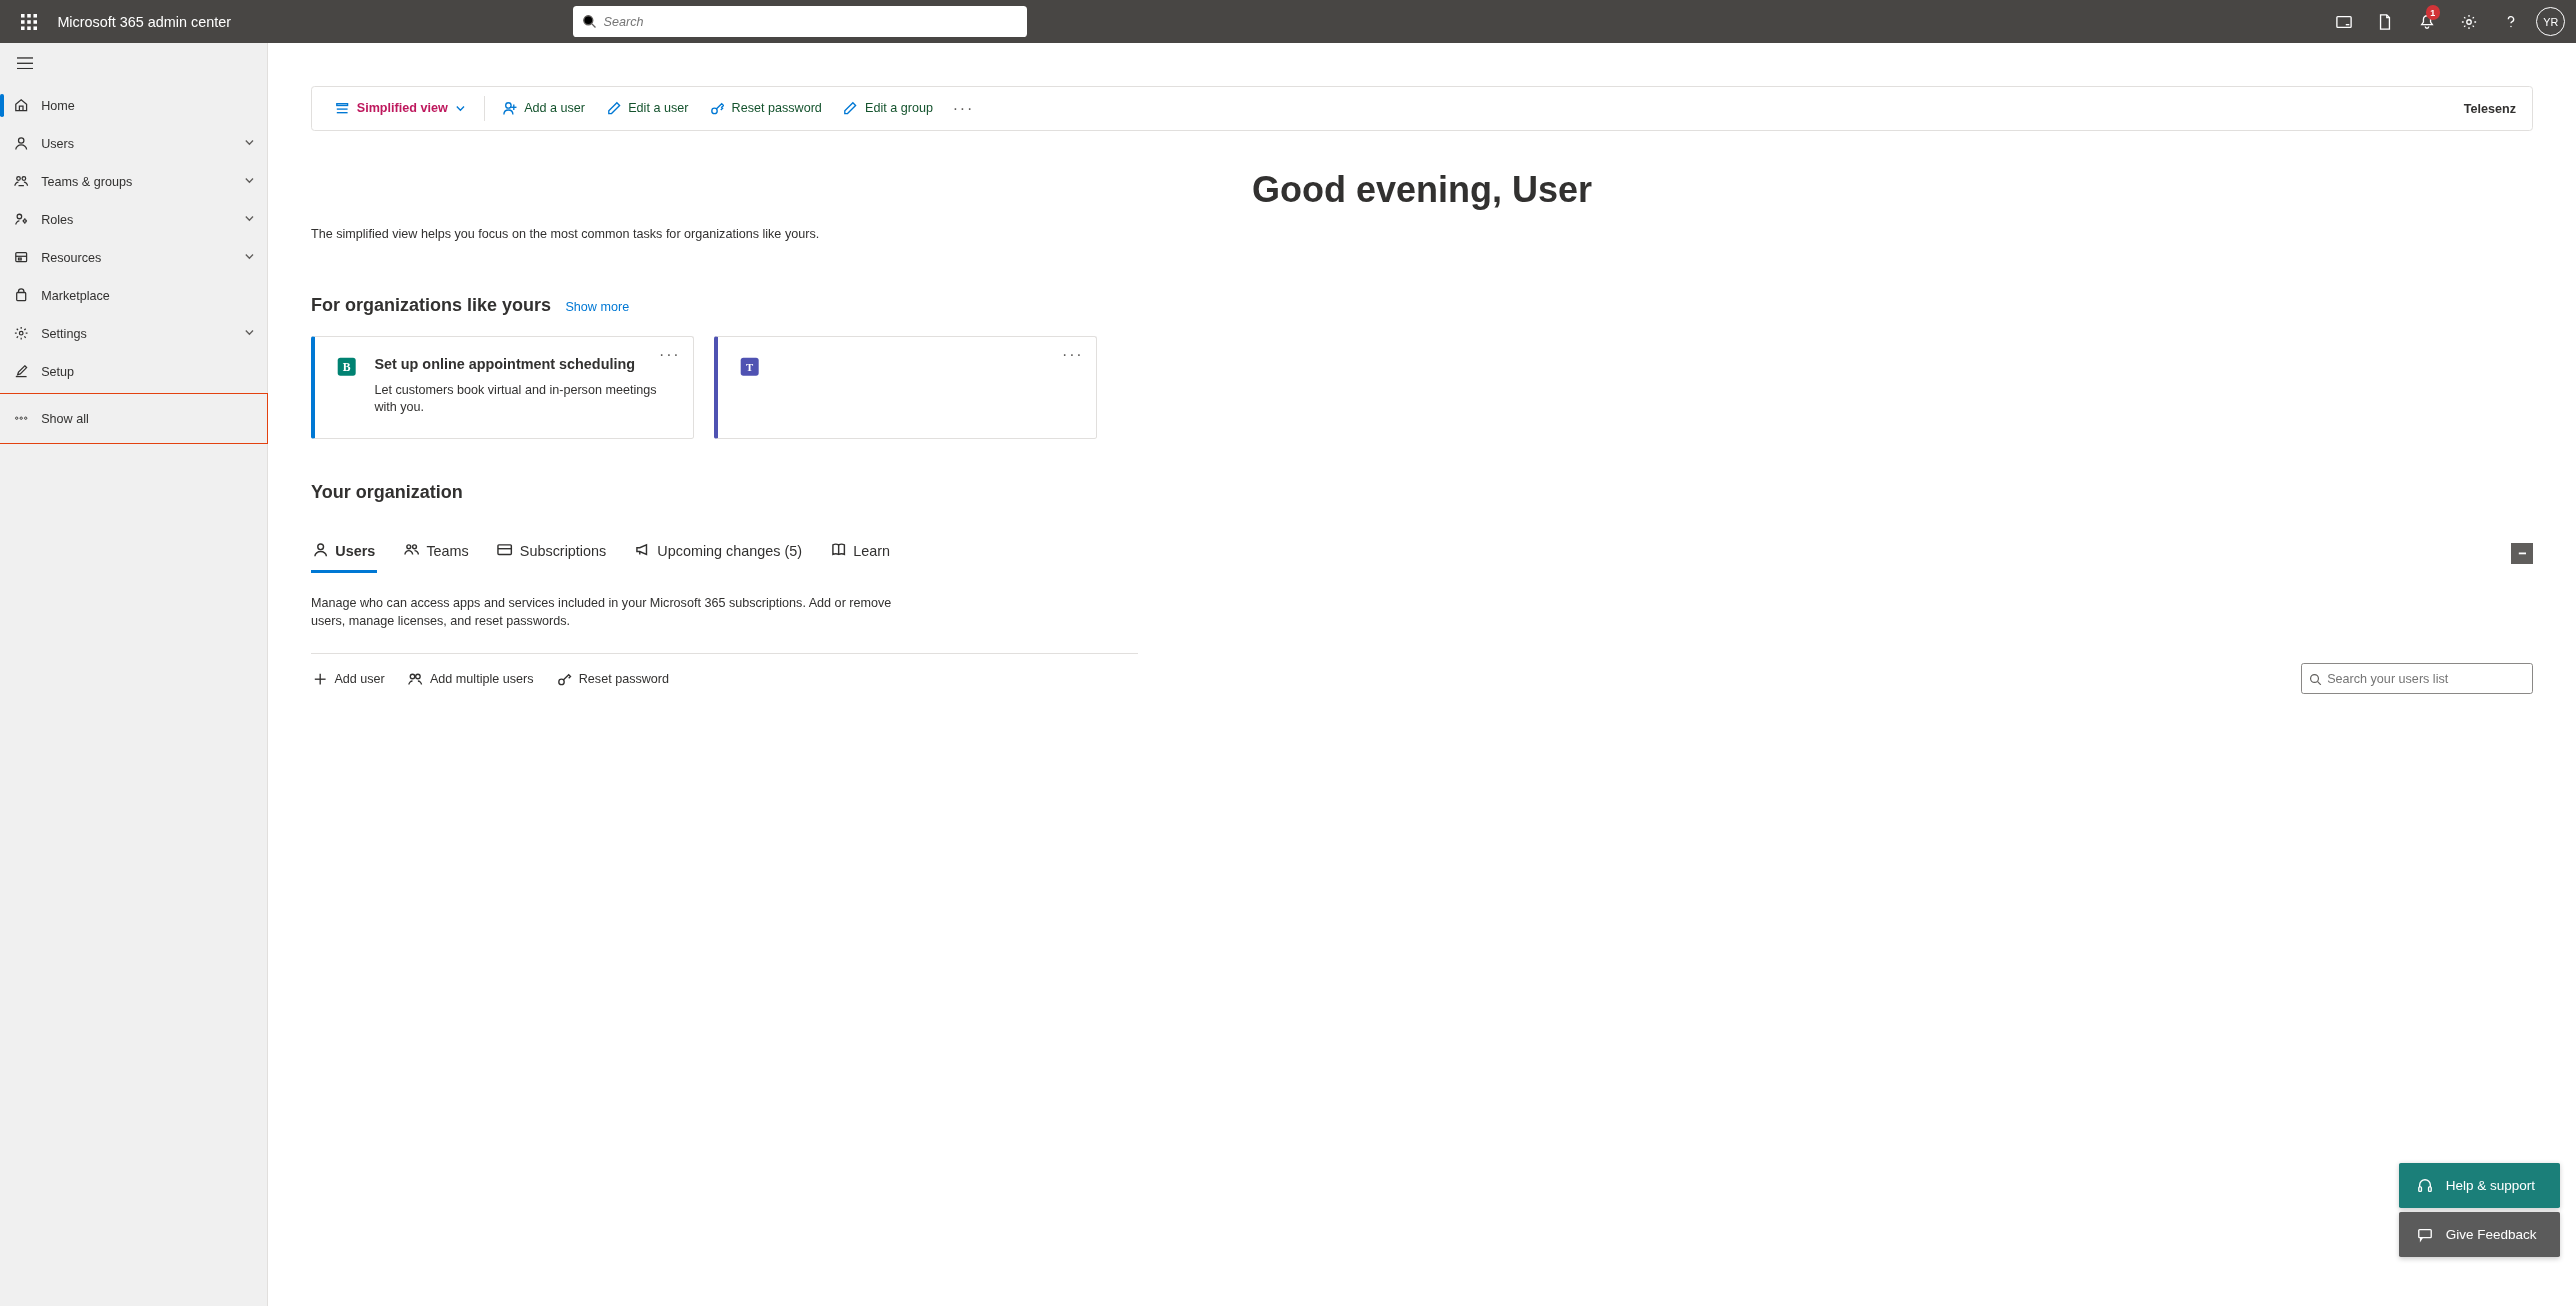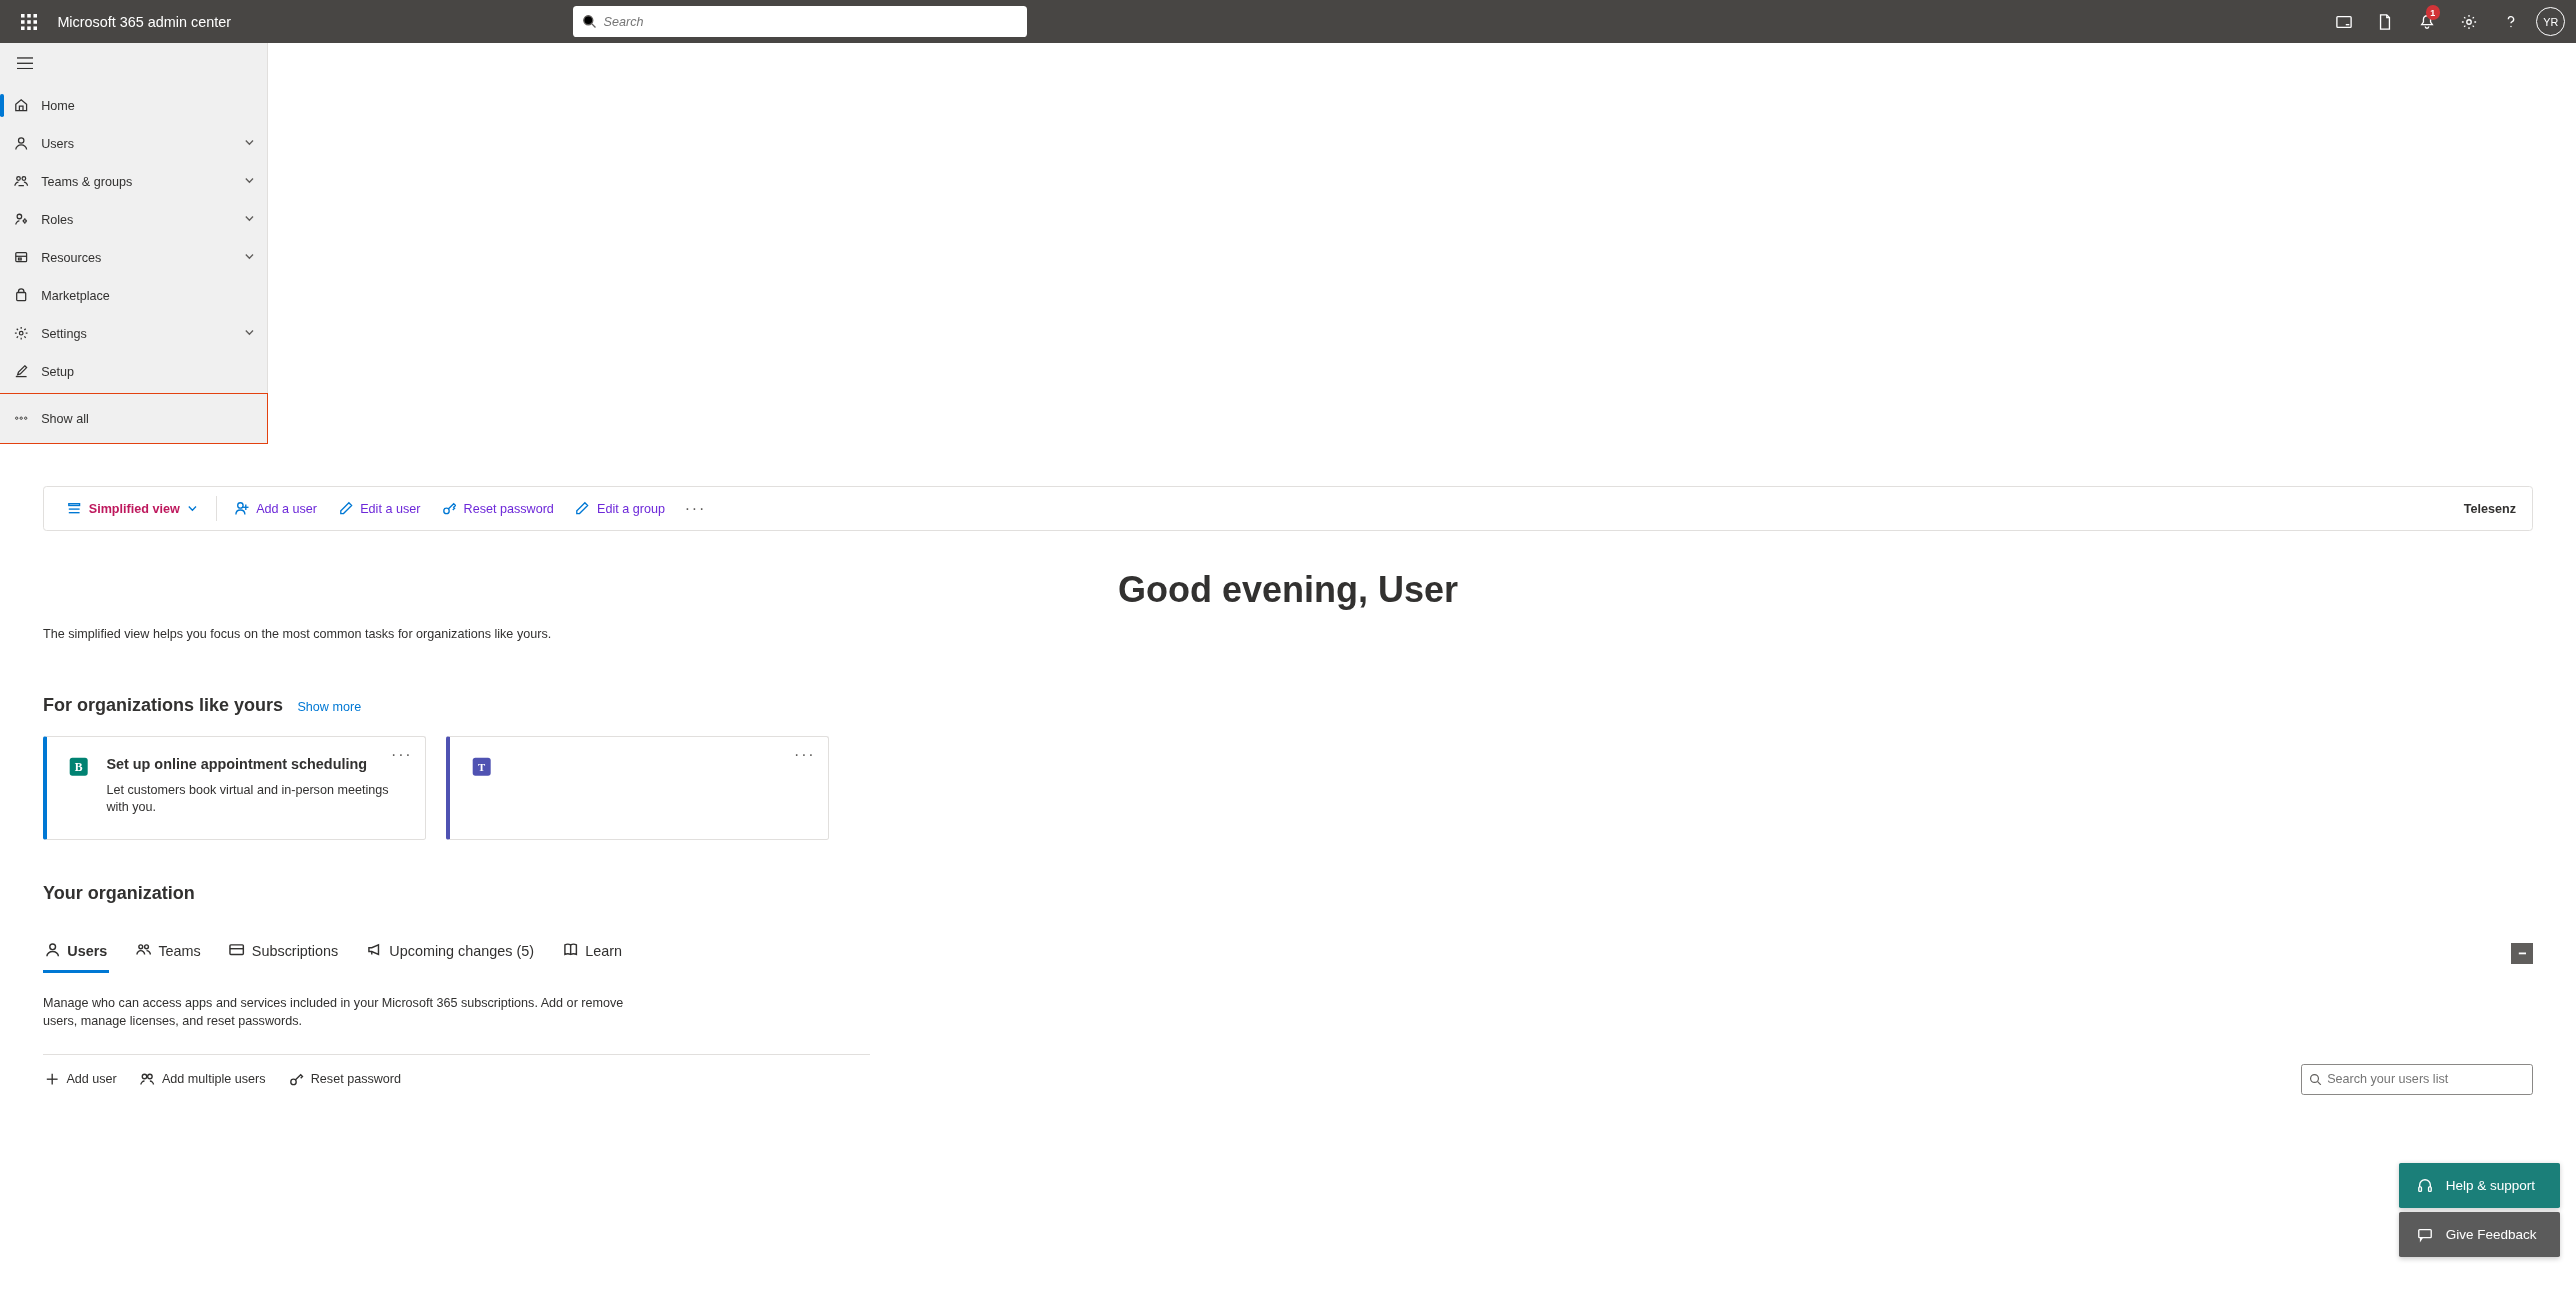--- a/index.html
+++ b/index.html
@@ -15,39 +15,39 @@
 .search-box svg { stroke:#605e5c; }
 .search-input { flex:1; border:none; outline:none; font-size:12.6px; margin-left:7.2px; color:#6d28d9;font-style:italic; }
 .header-spacer-right { flex:1; }
 .header-icons { display:flex; align-items:center; gap:1.8px; }
 .hicon { width:40px; height:43px; display:flex; align-items:center; justify-content:center; cursor:pointer; position:relative; }
 .hicon svg { stroke:#fff; fill:none; }
 .badge { position:absolute; top:5.4px; right:7.2px; background:#d13438; color:#fff; font-size:9px; font-weight:600; min-width:14.4px; height:14.4px; border-radius:7.2px; display:flex; align-items:center; justify-content:center; }
 .avatar { width:29px; height:29px; border-radius:50%; border:0.9px solid #fff; display:flex; align-items:center; justify-content:center; font-size:10.8px; margin-left:3.6px; margin-right:3.6px; cursor:pointer; }
 
 
-.shell { display:flex; height: calc(100vh - 43px); flex-direction: column; }
+.shell { display:flex; height: calc(100vh - 43px); }
 
 
 .left-nav { width: 268px; background:#f0f0f0; border-right:0.9px solid #e1dfdd; display:flex; flex-direction:column; }
 .hamburger-row { height:40px; display:flex; align-items:center; padding-left:12.6px; }
 .hamburger { width:25px; height:25px; display:flex; align-items:center; justify-content:center; cursor:pointer; }
 .nav-list { list-style:none; margin-top:3.6px; }
 .nav-item { height:38px; display:flex; align-items:center; padding-left:9px; padding-right:12.6px; cursor:pointer; position:relative; }
 .nav-item.active::before { content:""; position:absolute; left:0; top:7.2px; bottom:7.2px; width:3.6px; background:#0078d4; border-radius:1.8px; }
 .nav-icon { width:25px; display:flex; justify-content:center; }
 .nav-icon svg { stroke:#323130; fill:none; }
 .nav-label { margin-left:7.2px; font-size:12.6px; flex:1; }
 .nav-chevron svg { stroke:#605e5c; }
 .nav-item.highlight-box { outline:1.8px solid #e3410f; outline-offset:-0.9px; height:49px; margin-top:3.6px; }
 
 
 .main { flex:1; overflow:auto; padding: 43px 43px 0 43px; position:relative; }
 .toolbar-card { border:0.9px solid #e1dfdd; border-radius:3.6px; height:45px; display:flex; align-items:center; padding:0 16px; gap:7.2px; background:#fff; }
-.tb-btn { display:flex; align-items:center; gap:7.2px; padding:5.4px 7.2px; font-size:12.6px; cursor:pointer; color:#6d28d9; }
+.tb-btn { display:flex; align-items:center; gap:7.2px; padding:5.4px 7.2px; font-size:12.6px; cursor:pointer; color:#14532d; }
 .tb-btn svg { stroke:#0078d4; fill:none; }
 .tb-btn.primary { color:#be185d; font-weight:600; }
 .tb-divider { width:0.9px; height:25px; background:#e1dfdd; margin:0 3.6px; }
 .tb-more { font-size:16px; color:#605e5c; letter-spacing:1.8px; cursor:pointer; padding:0 5.4px; }
 .tb-spacer { flex:1; }
 .tb-tenant { font-size:12.6px; color:#323130; font-weight:600; }
 
 .greeting { font-size:36px; font-weight:700; margin-top:38px;text-align:center; }
 .greeting-sub { font-size:12.6px; color:#323130; margin-top:16px; }
 

